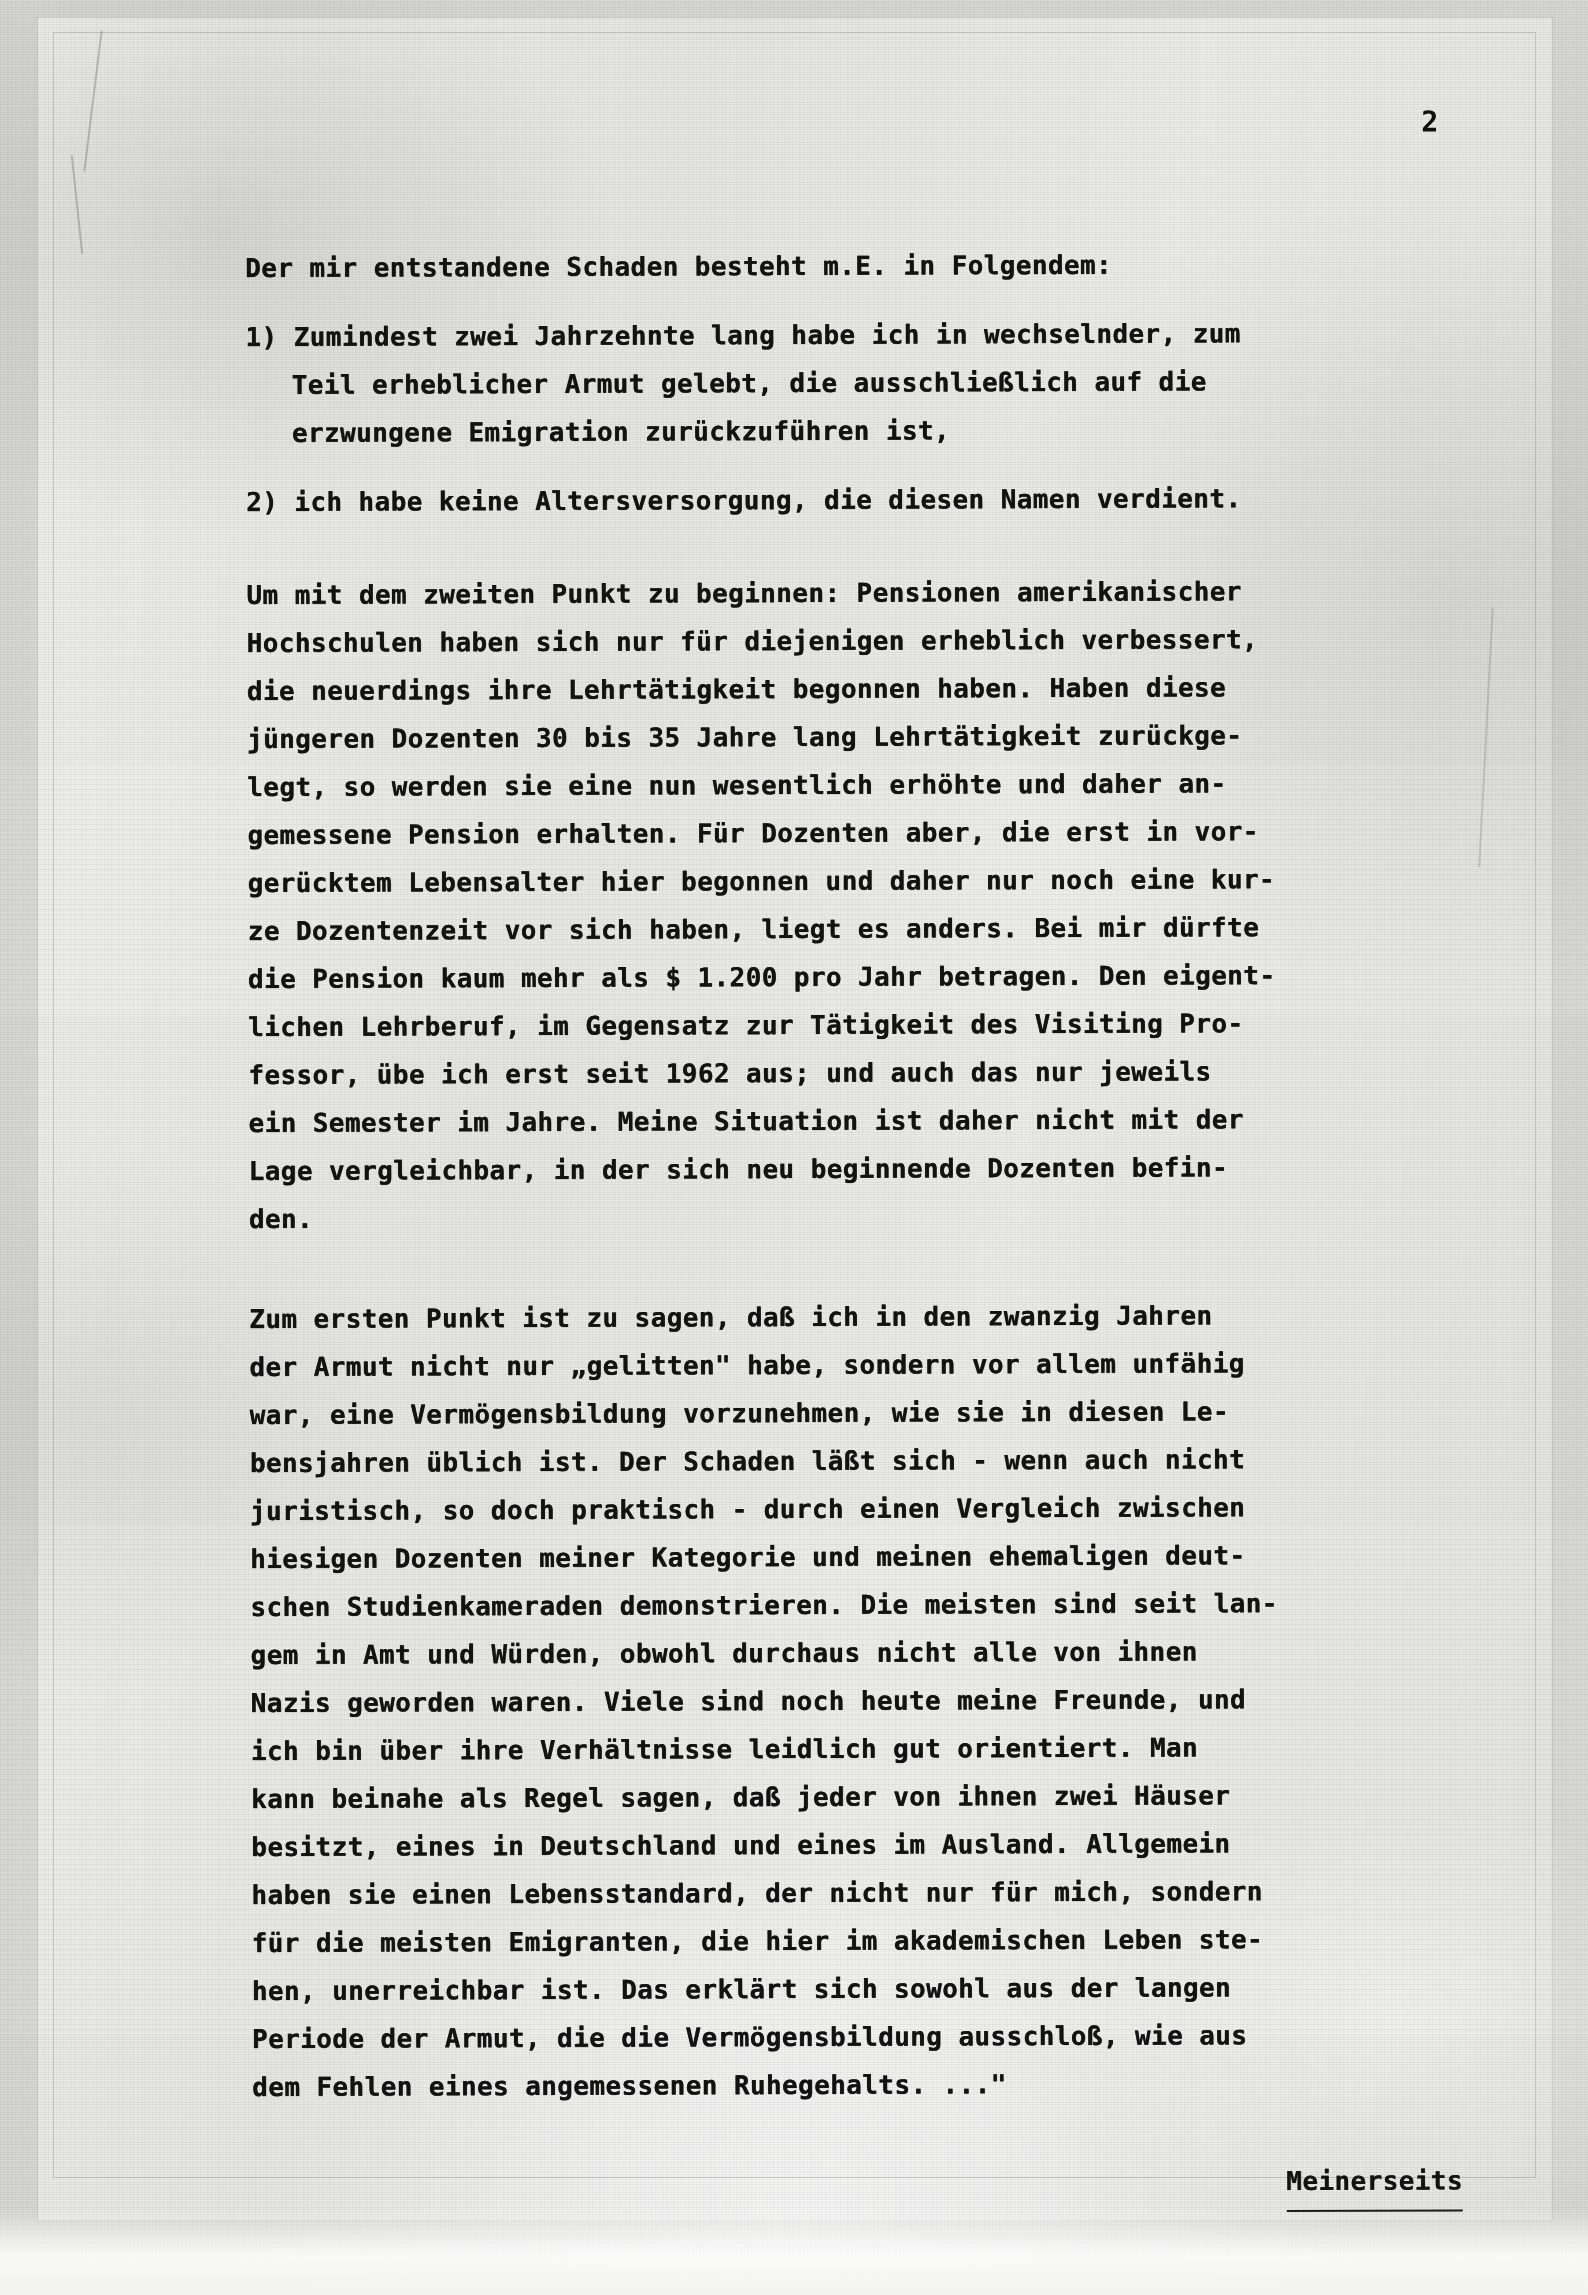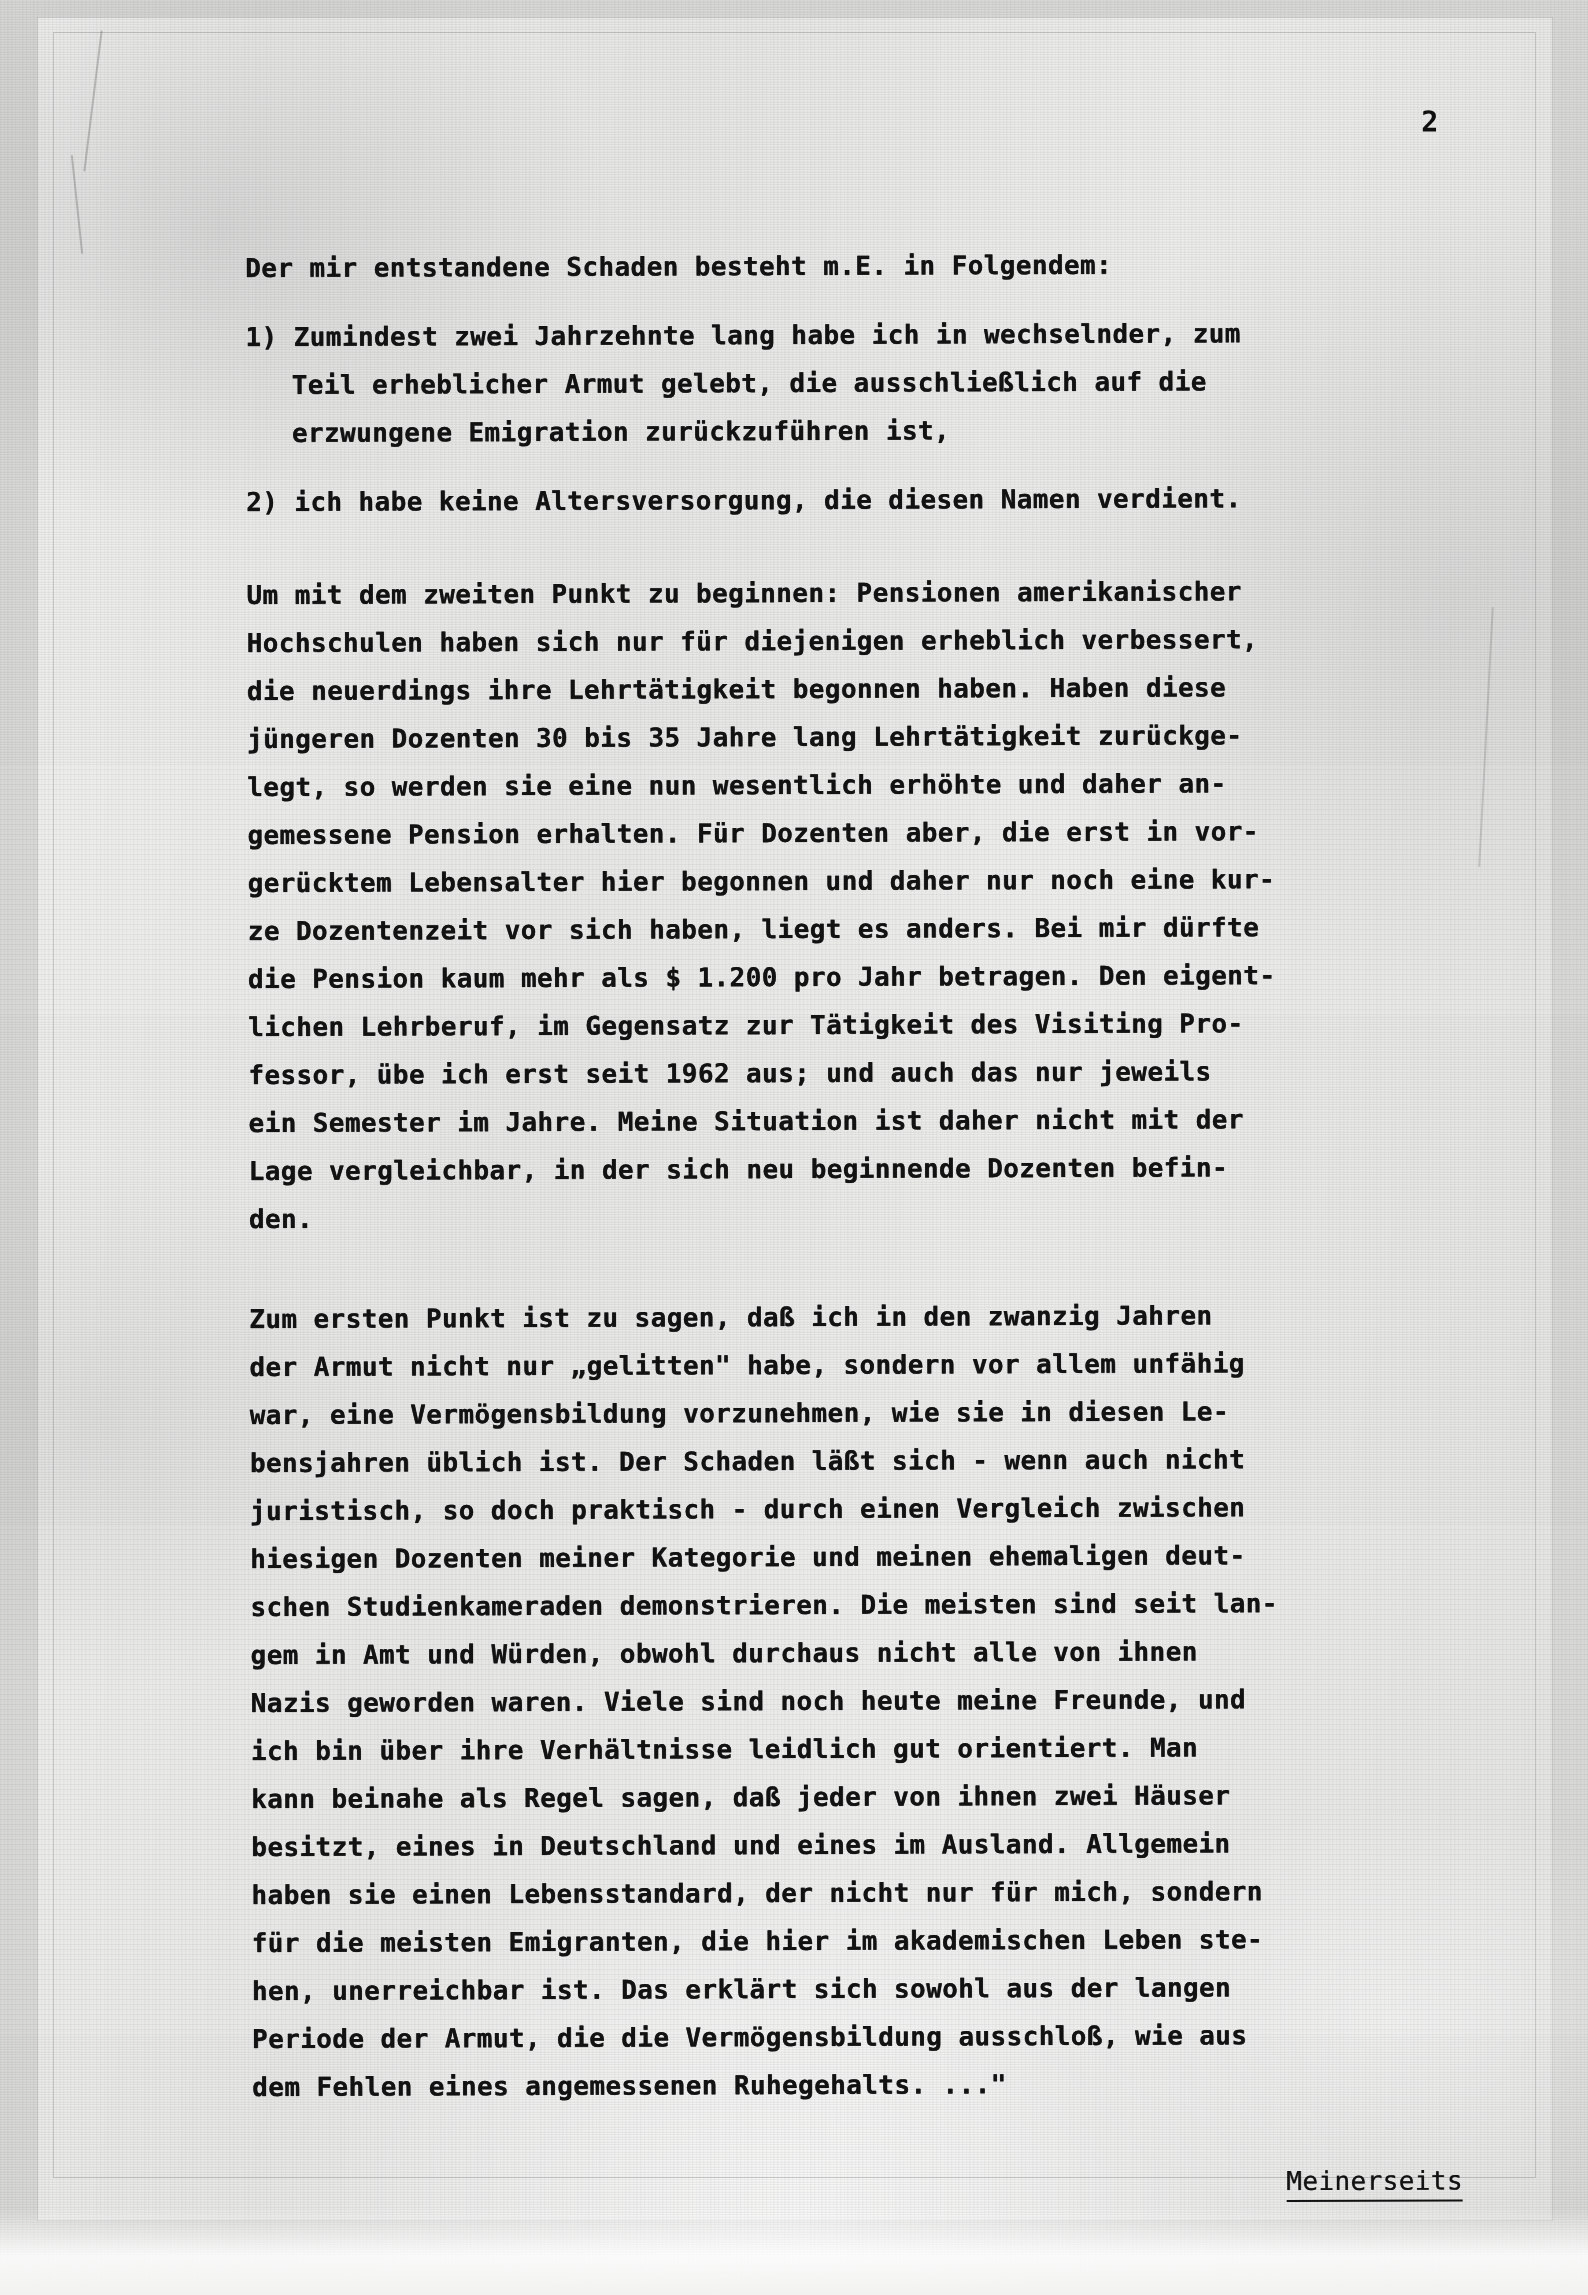--- a/index.html
+++ b/index.html
@@ -140,24 +140,24 @@
 
   .signoff {
     margin-top: 59px;
     text-align: right;
     padding-right: 3.7px;
   }
   .signoff .word {
     display: inline-block;
     color: #121212;
     font-size: 26px;
-    font-weight: 400;
+    font-weight: 700;
     letter-spacing: 0.4px;
     border-bottom: 2.5px solid #121212;
-    padding-bottom: 4px;
+    padding-bottom: 14px;
     text-shadow:
        0.3px 0 0 rgba(25,25,25,0.55),
       -0.3px 0 0 rgba(25,25,25,0.35);
   }
 
   
   .content { transform: rotate(-0.22deg); transform-origin: 50% 20%; }
 </style>
 </head>
 <body>

